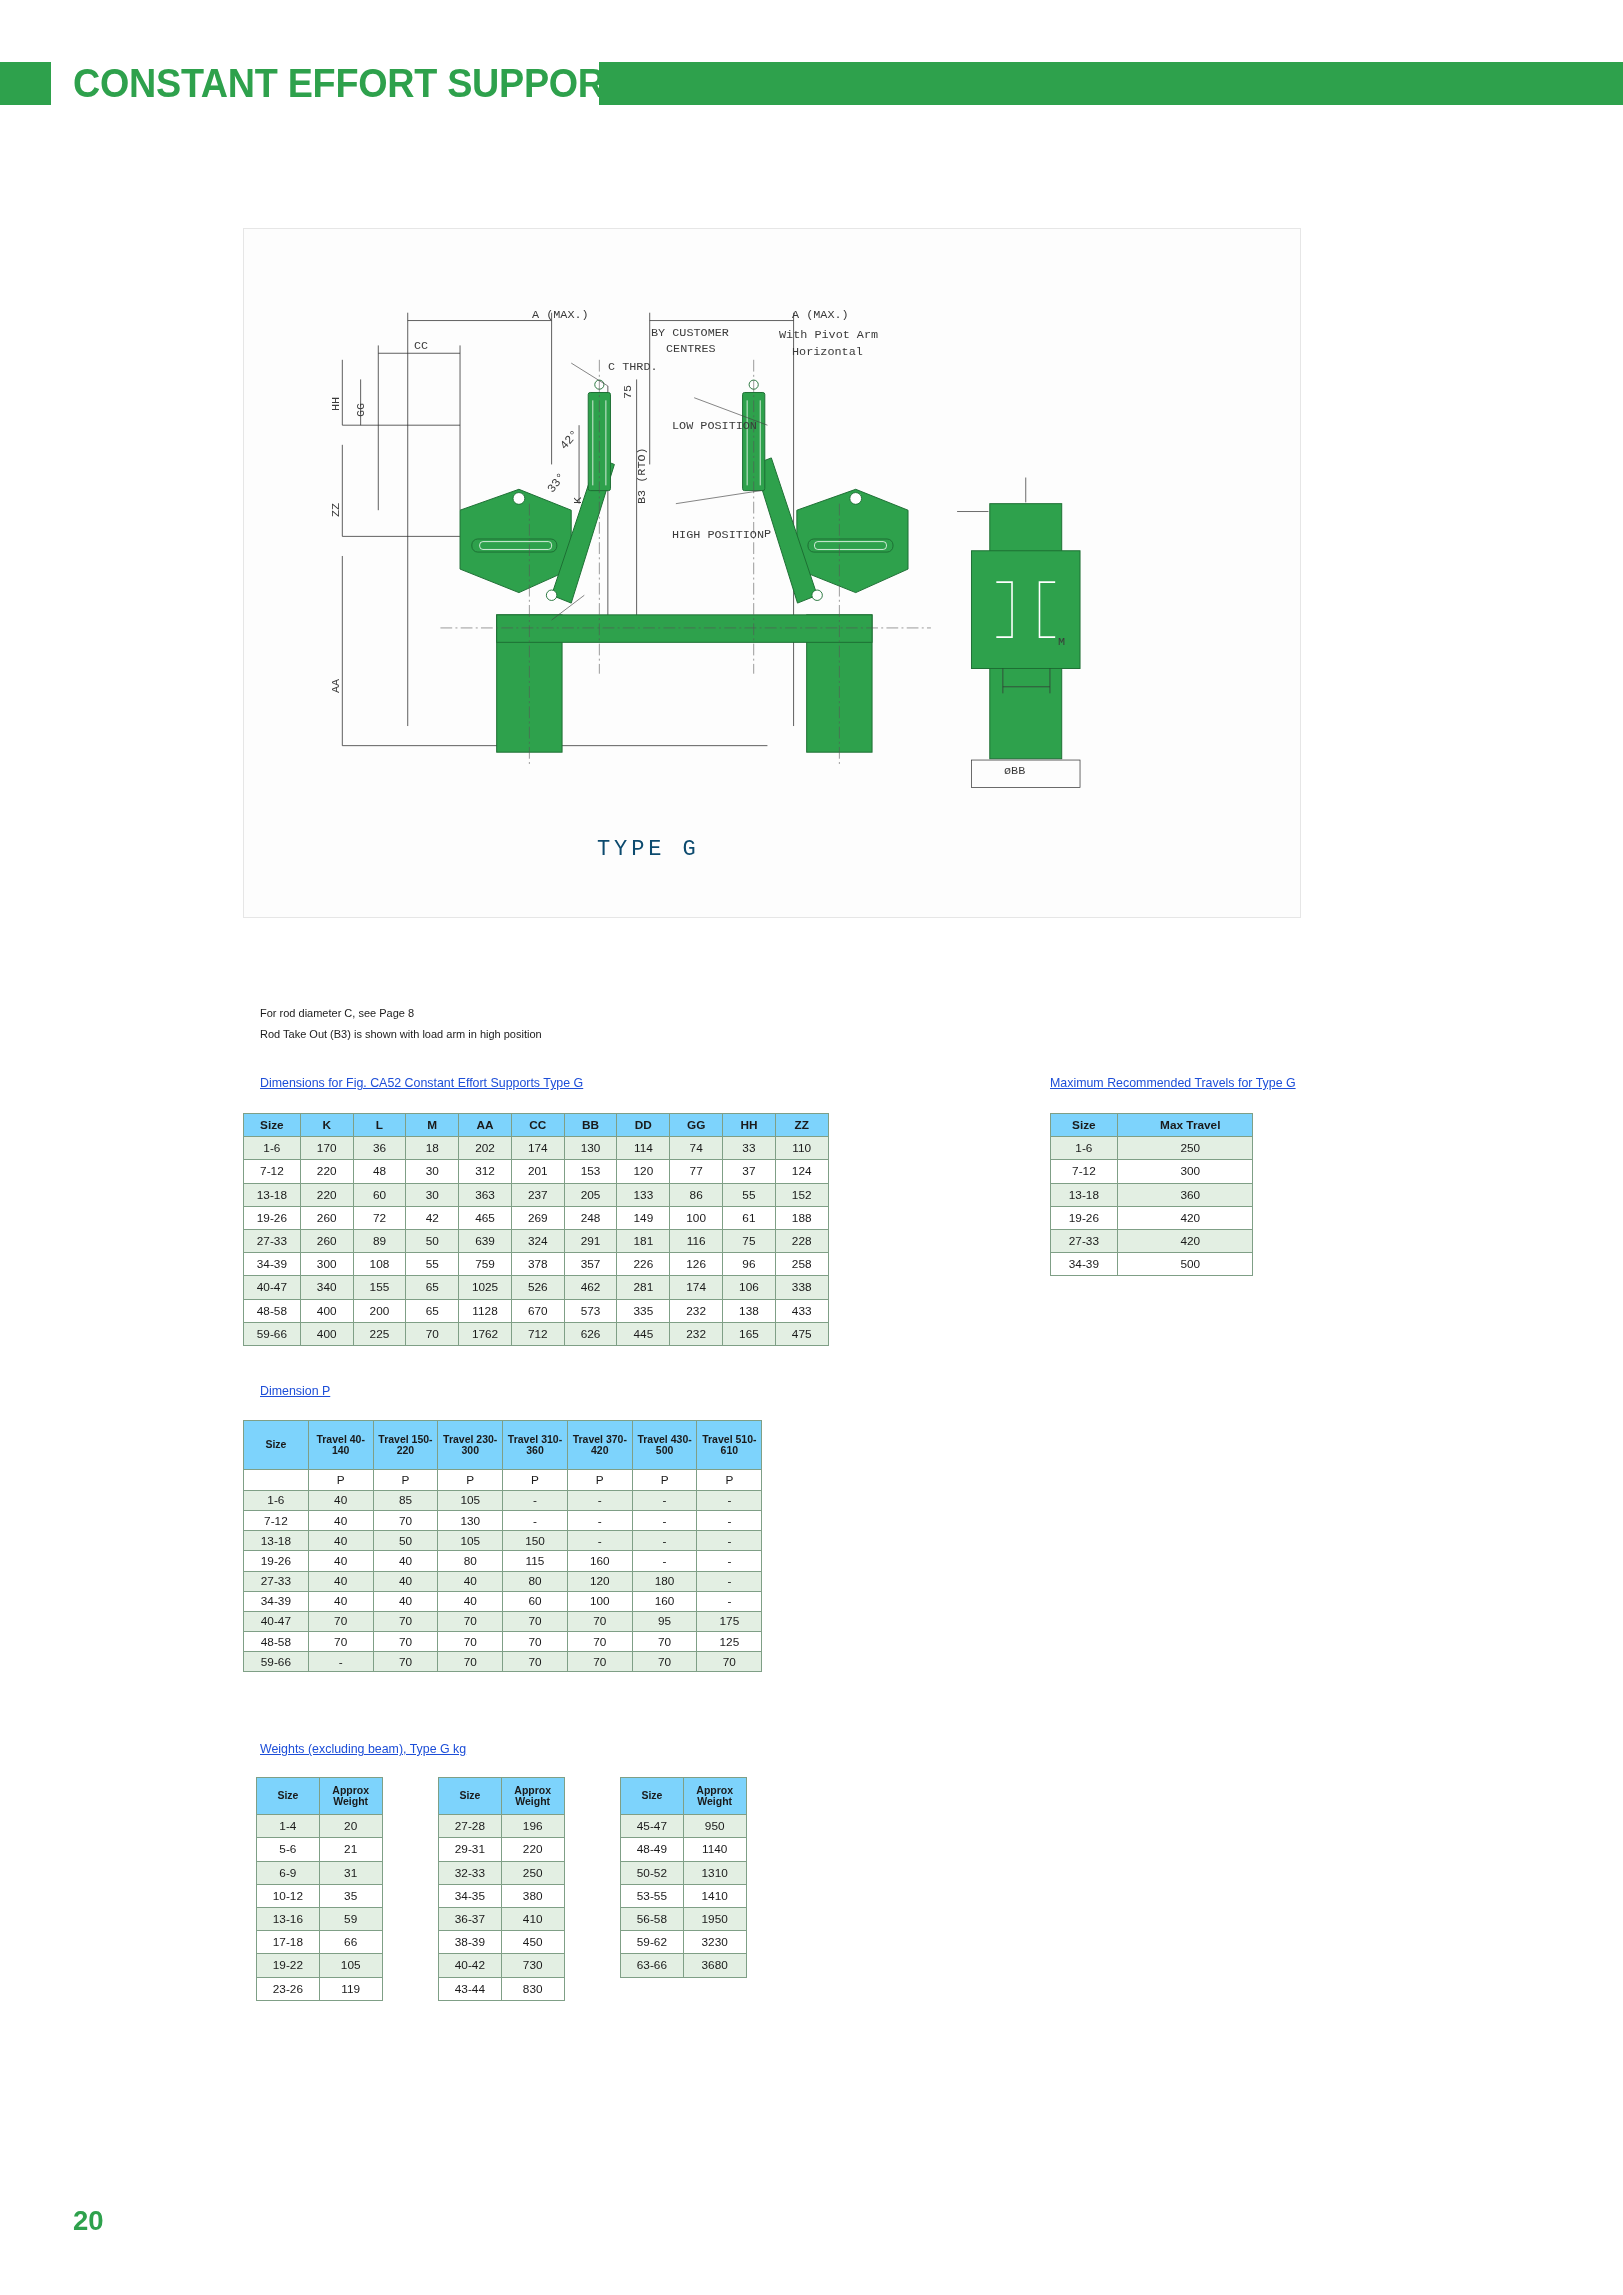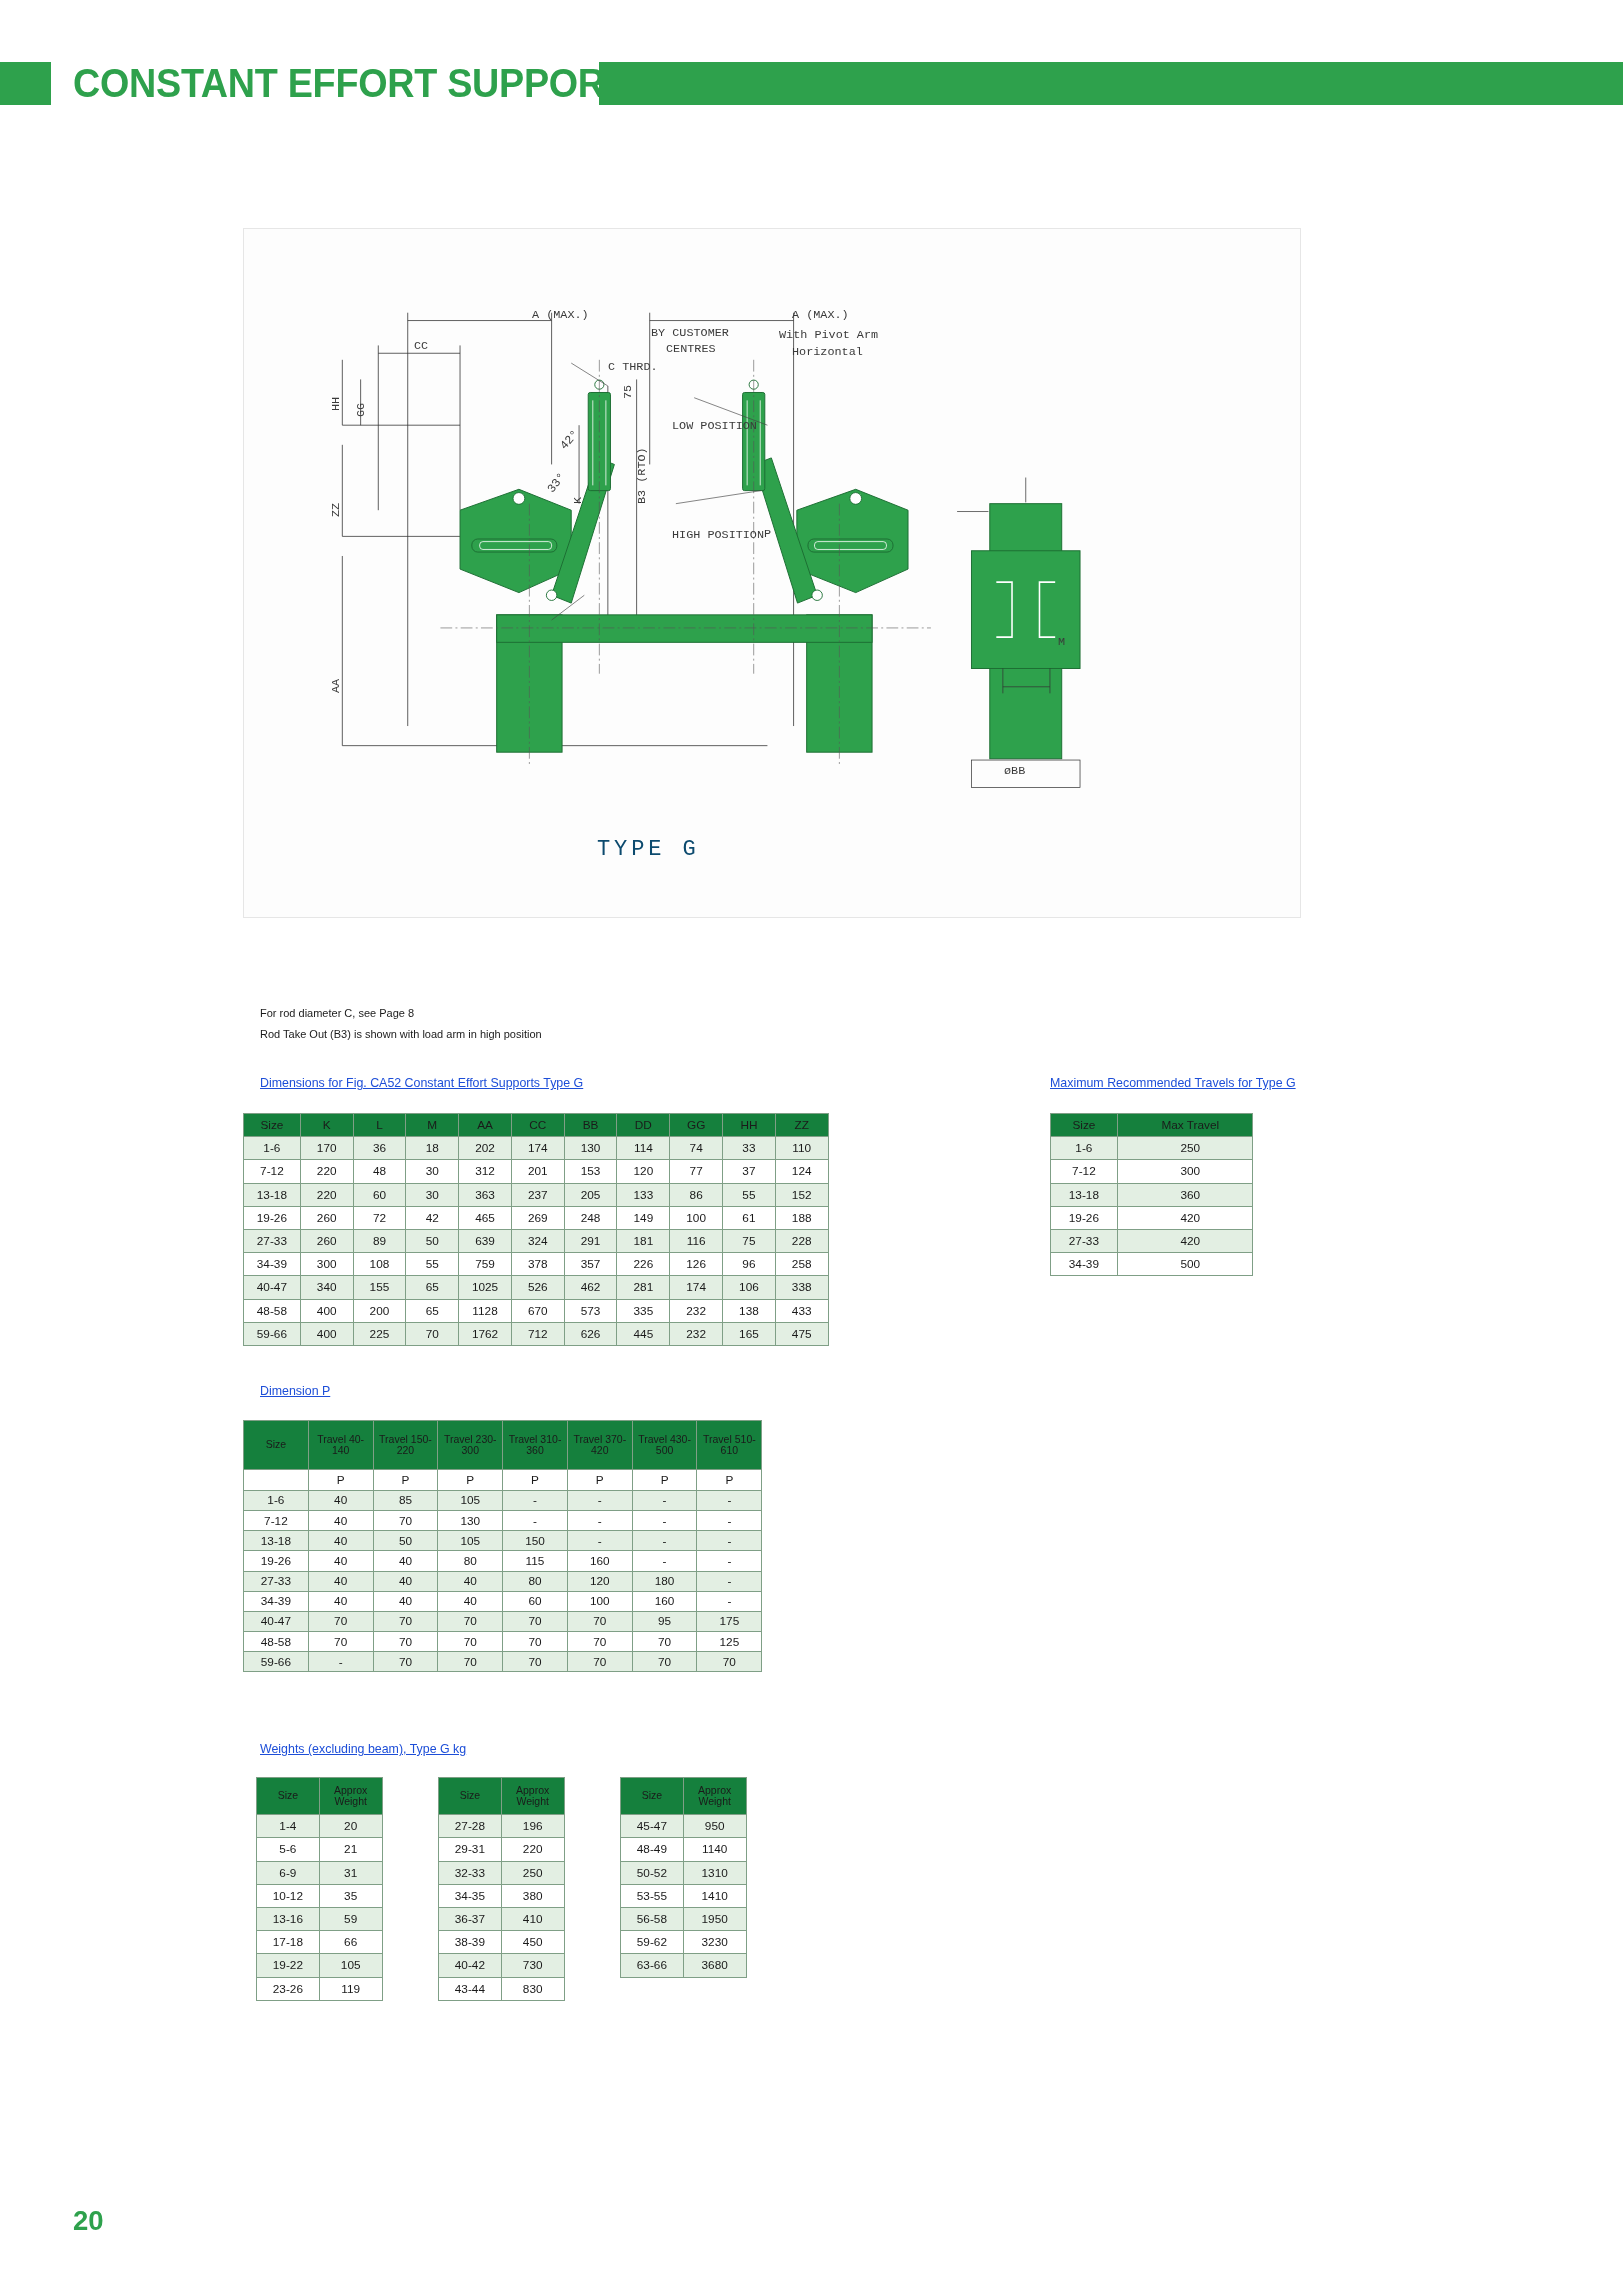--- a/index.html
+++ b/index.html
@@ -74,21 +74,21 @@
     color:#1a1a1a;
   }
   .tbl td,.tbl th{
     border:0.7px solid #7f9f86;
     text-align:center;
     padding:2.6px 3.9px;
     font-weight:normal;
     background:#ffffff;
     white-space:nowrap;
   }
-  .tbl th{background:#15803d;}
+  .tbl th{background:#7dd3fc;font-weight:bold;}
   .tbl tr.alt td{background:#e3efe3;}
 
   
   #dims-table{left:243px;top:1045px;}
   #dims-table td,#dims-table th{width:44px;height:17px;font-size:11.8px;}
   #dims-table td:first-child,#dims-table th:first-child{width:48px;}
 
   
   #travels-table{left:1050px;top:1045px;}
   #travels-table th,#travels-table td{height:17px;}

